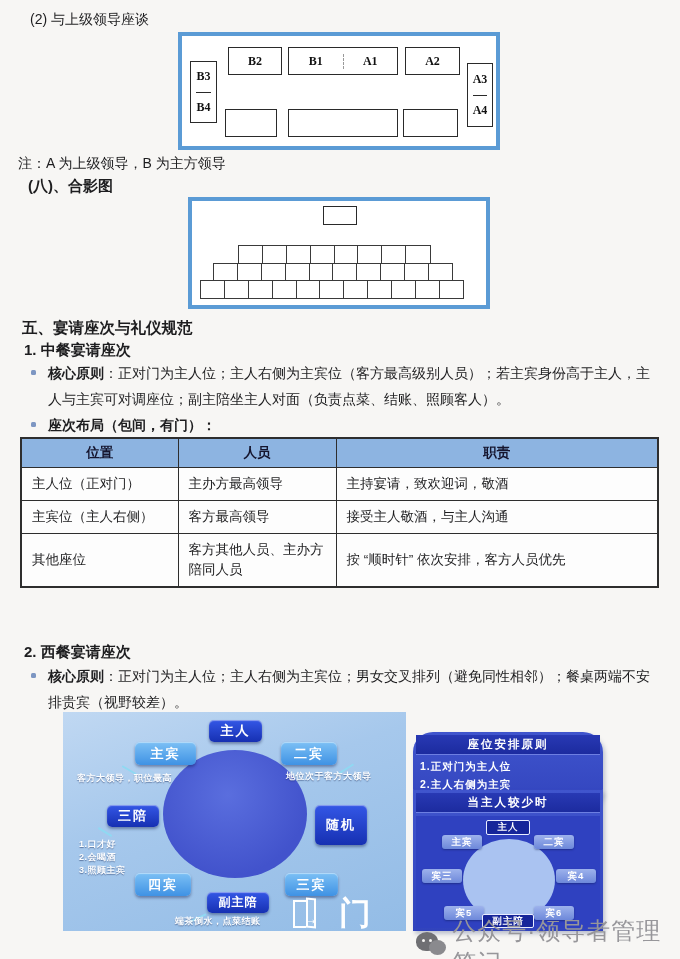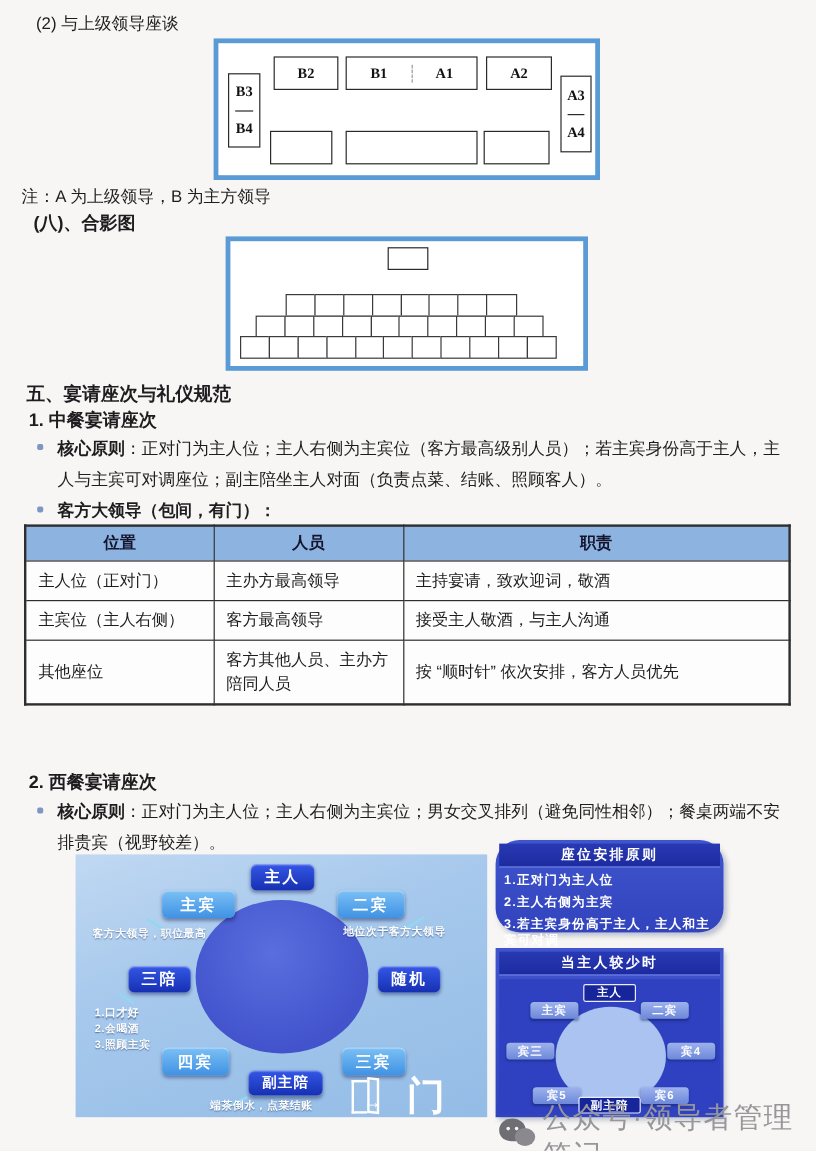--- a/index.html
+++ b/index.html
@@ -144,21 +144,21 @@
     </div>
   </div>
 
   <div class="abs txt bold" style="left:22px; top:318px; font-size:15.5px;">五、宴请座次与礼仪规范</div>
   <div class="abs txt bold" style="left:24px; top:341px; font-size:15px;">1. 中餐宴请座次</div>
 
   <div class="bullet" style="left:24px; top:360px; width:636px;">
     <span class="bold">核心原则</span><span>：正对门为主人位；主人右侧为主宾位（客方最高级别人员）；若主宾身份高于主人，主人与主宾可对调座位；副主陪坐主人对面（负责点菜、结账、照顾客人）。</span>
   </div>
 
-  <div class="bullet bold" style="left:24px; top:412px; width:500px;">客方大领导（包间，有门）：</div>
+  <div class="bullet bold" style="left:24px; top:412px; width:500px;">座次布局（包间，有门）：</div>
 
   <table class="seating abs" style="left:20px; top:437px;">
     <colgroup>
         <col style="width:157px">
         <col style="width:158px">
         <col style="width:322px">
       </colgroup>
     <thead>
       <tr>
         <th>位置</th>
@@ -190,21 +190,21 @@
     <span class="bold">核心原则</span><span>：正对门为主人位；主人右侧为主宾位；男女交叉排列（避免同性相邻）；餐桌两端不安排贵宾（视野较差）。</span>
   </div>
 
   <div class="abs" id="round-panel">
     <div class="tbl-circle"></div>
 
     <div class="seat-dark" style="left:146px; top:8px; width:53px; height:22px;">主人</div>
     <div class="seat-light" style="left:72px; top:30px; width:61px; height:23px;">主宾</div>
     <div class="seat-light" style="left:218px; top:30px; width:56px; height:23px;">二宾</div>
     <div class="seat-dark" style="left:44px; top:93px; width:52px; height:22px;">三陪</div>
-    <div class="seat-dark" style="left:252px; top:93px; width:52px; height:22px;">随机</div>
+    <div class="seat-dark" style="left:252px; top:93px; width:52px; height:40px;">随机</div>
     <div class="seat-light" style="left:72px; top:161px; width:56px; height:23px;">四宾</div>
     <div class="seat-light" style="left:222px; top:161px; width:53px; height:23px;">三宾</div>
     <div class="seat-dark" style="left:144px; top:180px; width:62px; height:21px; font-size:12px; letter-spacing:1px;">副主陪</div>
 
     <div class="cyan-line" style="left:58px; top:57px; width:16px; transform:rotate(30deg);"></div>
     <div class="cyan-line" style="left:274px; top:56px; width:18px; transform:rotate(-32deg);"></div>
     <div class="cyan-line" style="left:34px; top:119px; width:16px; transform:rotate(32deg);"></div>
     <div class="cyan-line" style="left:126px; top:205px; width:18px; transform:rotate(-25deg);"></div>
 
     <div class="annot" style="left:14px; top:60px;">客方大领导，职位最高</div>
@@ -215,21 +215,21 @@
     <div class="annot" style="left:112px; top:203px;">端茶倒水，点菜结账</div>
 
     <div class="door-wrap">
       <div class="door-leaf"></div>
       <div class="door-frame"></div>
       <div class="door-arrow">→</div>
       <div class="door-char">门</div>
     </div>
   </div>
 
-  <div class="blue-panel" style="top:700px; height:77px;border-radius:20px;">
+  <div class="blue-panel" style="top:732px; height:77px;border-radius:20px;">
     <div class="panel-header">座位安排原则</div>
     <div class="principle-line">1.正对门为主人位</div>
     <div class="principle-line">2.主人右侧为主宾</div>
     <div class="principle-line">3.若主宾身份高于主人，主人和主宾可对调</div>
   </div>
 
   <div class="blue-panel" style="top:790px; height:141px;">
     <div class="panel-header">当主人较少时</div>
     <div class="panel-body" style="height:112px;">
       <div class="mini-circle" style="left:47px; top:23px; width:92px; height:82px;"></div>

